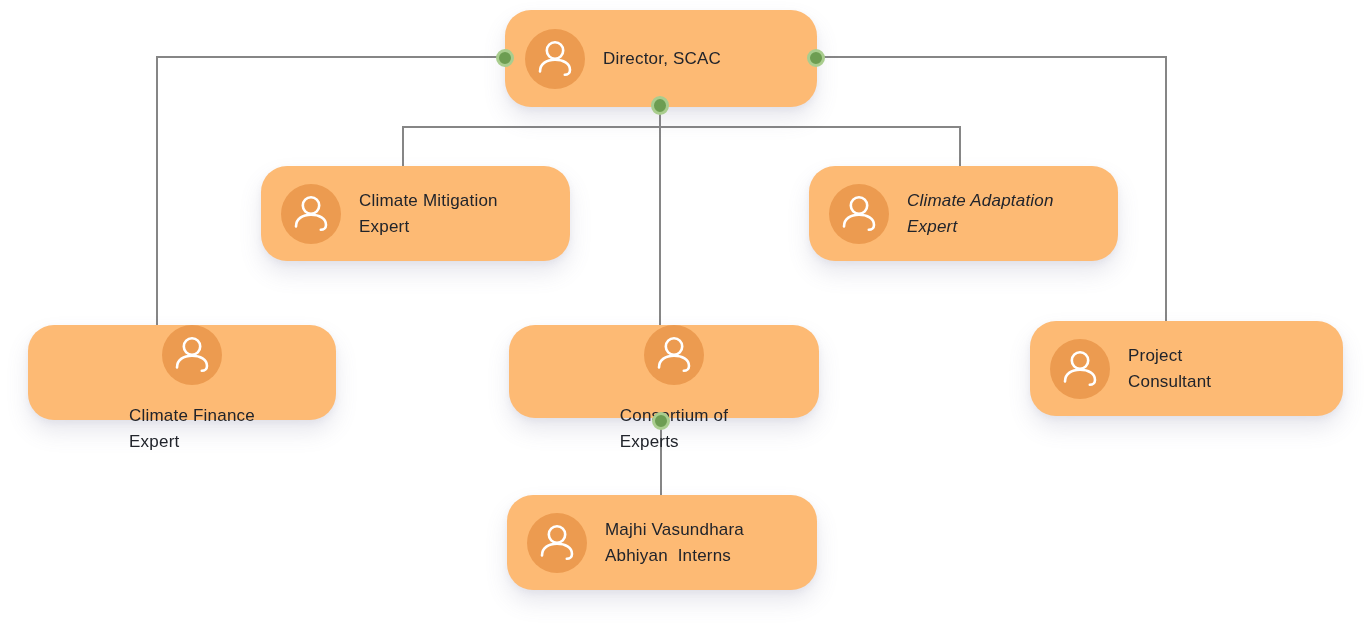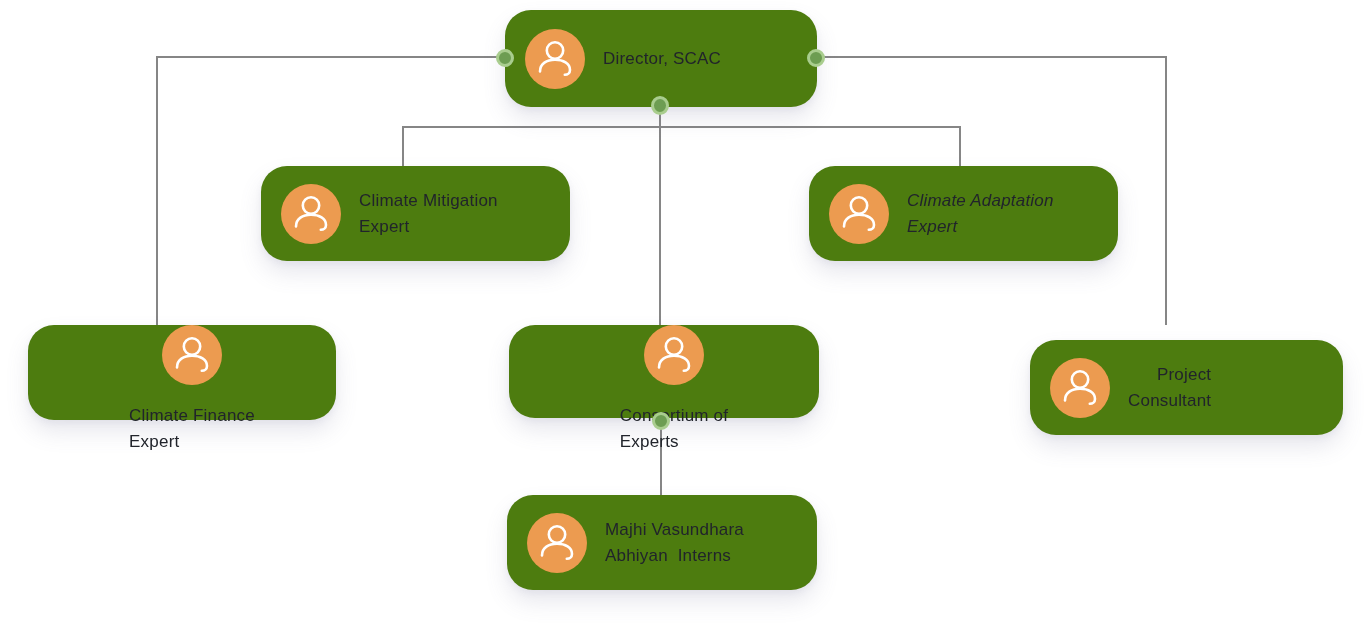--- a/index.html
+++ b/index.html
@@ -11,35 +11,35 @@
   #canvas {
     position: relative;
     width: 1364px; height: 628px;
     background: #ffffff;
     overflow: hidden;
   }
 
   
   .card {
     position: absolute;
-    background: #4d7c0f;
+    background: #fdba74;
     border-radius: 26px;
     box-shadow: 0 12px 22px rgba(110,110,150,0.16), 0 3px 6px rgba(110,110,150,0.08);
     display: flex;
     align-items: center;
     padding-left: 20px;
     gap: 18px;
     z-index: 3;
   }
   .card-director    { left: 505px;  top: 10px;  width: 312px; height: 97px; }
   .card-mitigation  { left: 261px;  top: 166px; width: 309px; height: 95px; }
   .card-adaptation  { left: 809px;  top: 166px; width: 309px; height: 95px; font-style: italic; }
   .card-finance     { left: 28px;   top: 325px; width: 308px; height: 95px; flex-direction: column; }
   .card-consortium  { left: 509px;  top: 325px; width: 310px; height: 93px; flex-direction: column; }
-  .card-consultant  { left: 1030px; top: 340px; width: 313px; height: 95px; text-align: right; }
+  .card-consultant  { left: 1030px; top: 321px; width: 313px; height: 95px; }
   .card-interns     { left: 507px;  top: 495px; width: 310px; height: 95px; }
 
   .avatar {
     flex: 0 0 auto;
     width: 60px; height: 60px;
     border-radius: 50%;
     background: #EC9B50;
     display: flex; align-items: center; justify-content: center;
   }
   .avatar svg { display: block; width: 60px; height: 60px; }

